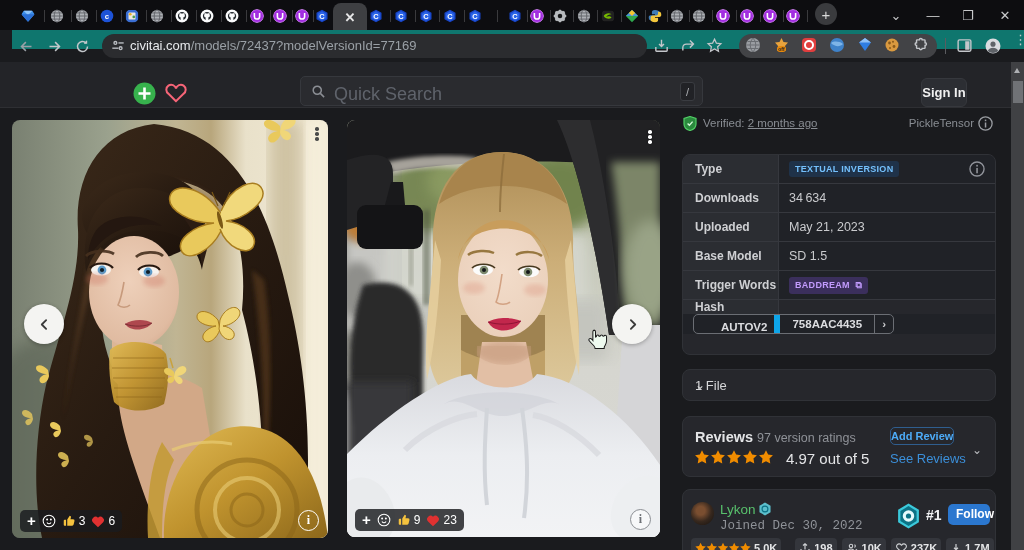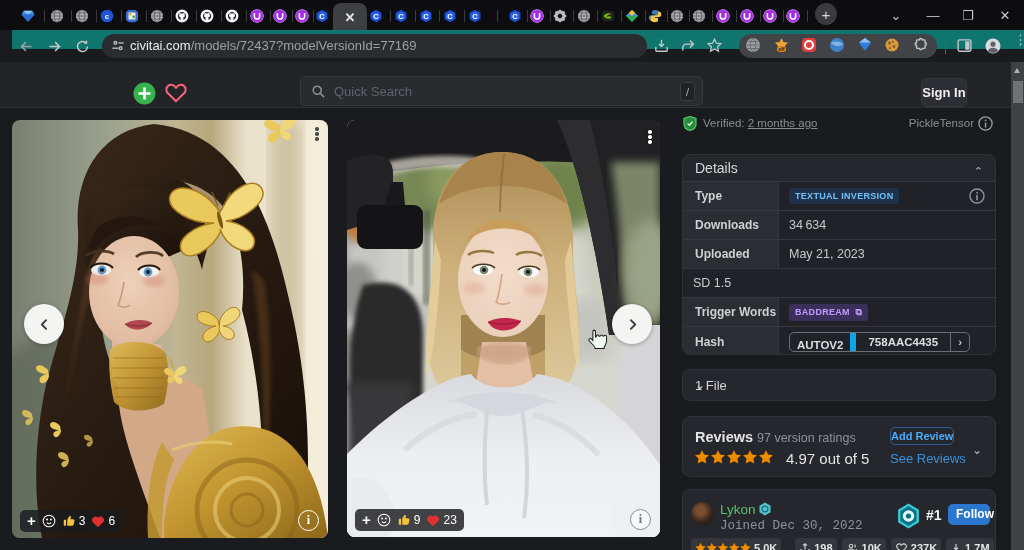--- a/index.html
+++ b/index.html
@@ -23,21 +23,21 @@
   #urlpill .dim { color:#9aa0a6; }
   .tbi { position:absolute; top:7px; }
   
   #siteheader { position:absolute; left:0; top:62px; width:1024px; height:46px; background:#232428;
     border-bottom:1px solid #2e2f33; }
   #logo { position:absolute; left:11px; top:9px; font-weight:bold; font-size:28px; letter-spacing:-1.5px;
     color:#d9d9d9; }
   #logo b { color:#3a7ff2; }
   #srch { position:absolute; left:300px; top:14px; width:403px; height:30px; background:#2a2b2f;
     border:1px solid #36383d; border-radius:5px; }
-  #srch .ph { position:absolute; left:33px; top:7px; color:#5f636b; font-size:13px; }
+  #srch .ph { position:absolute; left:33px; top:7px; color:#5f636b; font-size:18px; }
   #srch .slash { position:absolute; right:7px; top:5px; width:15px; height:19px; background:#212226;
     border:1px solid #3a3c41; border-radius:3px; color:#aeb0b4; font-size:11px; text-align:center; line-height:18px; }
   #signin { position:absolute; left:921px; top:16px; width:46px; height:29px; background:#2c2e33;
     border:1px solid #36383d; border-radius:6px; color:#f0f0f0; font-size:13px; font-weight:bold;
     text-align:center; line-height:27px; }
   
   #img1 { position:absolute; left:12px; top:120px; width:316px; height:418px; border-radius:8px; overflow:hidden; }
   #img2 { position:absolute; left:347px; top:120px; width:313px; height:417px; border-radius:8px; overflow:hidden; }
   .dots { position:absolute; width:4px; height:14px; }
   .dots i { display:block; width:3.5px; height:3.5px; border-radius:50%; background:#fff; margin-bottom:1.6px;
@@ -48,21 +48,21 @@
   .navcirc { position:absolute; width:40px; height:40px; border-radius:50%; background:#f4f4f2;
     color:#3d3d3d; display:flex; align-items:center; justify-content:center; box-shadow:0 1px 4px rgba(0,0,0,.3); }
   
   #panel { position:absolute; left:682px; top:112px; width:314px; }
   .vrow { position:relative; height:22px; color:#898d93; font-size:11.5px; }
   .card { background:#26272c; border:1px solid #303237; border-radius:8px; position:relative; }
   #details { position:absolute; left:0; top:42px; width:314px; height:201px; overflow:hidden; }
   #details .hd { height:27px; line-height:27px; padding-left:12px; color:#d6d7d9; font-size:14px;
     border-bottom:1px solid #36383e; position:relative; }
   .drow { display:flex; height:29px; border-bottom:1px solid #36383e; font-size:12.5px; }
-  .drow:last-child { border-bottom:none; }
+  .drow:last-child { border-bottom:none;flex-direction:column; }
   .drow .lb { width:96px; background:#2b2d32; color:#cfd0d3; padding-left:12px; display:flex;
     align-items:center; font-weight:bold; border-right:1px solid #36383e; white-space:nowrap; font-size:12px; }
   .drow .vl { flex:1; background:#202227; color:#c9cacd; padding-left:10px; display:flex; align-items:center; }
   #file1 { position:absolute; left:0; top:257px; width:314px; height:32px; }
   #file1 span { position:absolute; left:12px; top:8px; color:#d6d7d9; font-size:13px; }
   #reviews { position:absolute; left:0; top:304px; width:314px; height:61px; }
   #lykon { position:absolute; left:0; top:377px; width:314px; height:80px; }
   .chev { color:#b9bbbf; }
   .star { width:16px; height:16px; display:inline-block; }
   .badgeblue { display:inline-block; background:#1f3249; color:#74c0fc; font-size:9px; font-weight:bold;
@@ -646,54 +646,54 @@
       </svg>
     <span style="position:absolute;left:21px;top:5px;">Verified: <span style="text-decoration:underline;">2 months ago</span></span>
     <span style="position:absolute;right:22px;top:5px;">PickleTensor</span>
     <svg style="position:absolute;right:3px;top:4px;" width="15" height="15" viewBox="0 0 15 15">
         <circle cx="7.5" cy="7.5" r="6.6" fill="none" stroke="#9a9da2" stroke-width="1.3"></circle>
         <rect x="6.8" y="6.5" width="1.5" height="5" fill="#9a9da2"></rect>
         <rect x="6.8" y="3.6" width="1.5" height="1.6" fill="#9a9da2"></rect>
       </svg>
   </div>
   <div id="details" class="card">
-    <div class="hd">Details <span class="chev" style="position:absolute;right:12px;top:3px;font-size:11px;">⌃</span></div>
     <div class="drow">
         <div class="lb">Type</div>
         <div class="vl">
           <span class="badgeblue">TEXTUAL INVERSION</span>
       <svg style="position:absolute;right:10px;" width="16" height="16" viewBox="0 0 15 15">
             <circle cx="7.5" cy="7.5" r="6.6" fill="none" stroke="#90939a" stroke-width="1.3"></circle>
             <rect x="6.8" y="6.5" width="1.5" height="5" fill="#90939a"></rect>
             <rect x="6.8" y="3.6" width="1.5" height="1.6" fill="#90939a"></rect>
           </svg>
         </div>
       </div>
     <div class="drow">
         <div class="lb">Downloads</div>
         <div class="vl">34 634</div>
       </div>
     <div class="drow">
         <div class="lb">Uploaded</div>
         <div class="vl">May 21, 2023</div>
       </div>
     <div class="drow">
+        <div class="lb">Base Model</div>
         <div class="vl">SD 1.5</div>
       </div>
     <div class="drow">
         <div class="lb">Trigger Words</div>
         <div class="vl">
           <span class="badgepurp">BADDREAM &nbsp;⧉</span>
         </div>
       </div>
     <div class="drow">
         <div class="lb">Hash</div>
         <div class="vl">
       <span style="display:inline-flex;height:20px;border:1px solid #6b6e74;border-radius:5px;overflow:hidden;font-size:11.5px;color:#dcdde0;font-weight:bold;">
-        <span style="padding:12px 7px;display:flex;align-items:center;">AUTOV2</span>
+        <span style="padding:12px 7px;display:flex;align-items:center;margin-left:20px;">AUTOV2</span>
         <span style="padding:0 12px;display:flex;align-items:center;border-left:6px solid #0ea5e9;">758AAC4435</span>
         <span style="padding:0 7px;display:flex;align-items:center;border-left:1px solid #6b6e74;color:#c9cacd;">›</span>
       </span>
         </div>
       </div>
   </div>
   <div id="file1" class="card">
       <span>1 File</span>
       <span class="chev" style="position:absolute;right:13px;top:8px;font-size:12px;">⌄</span>
     </div>

